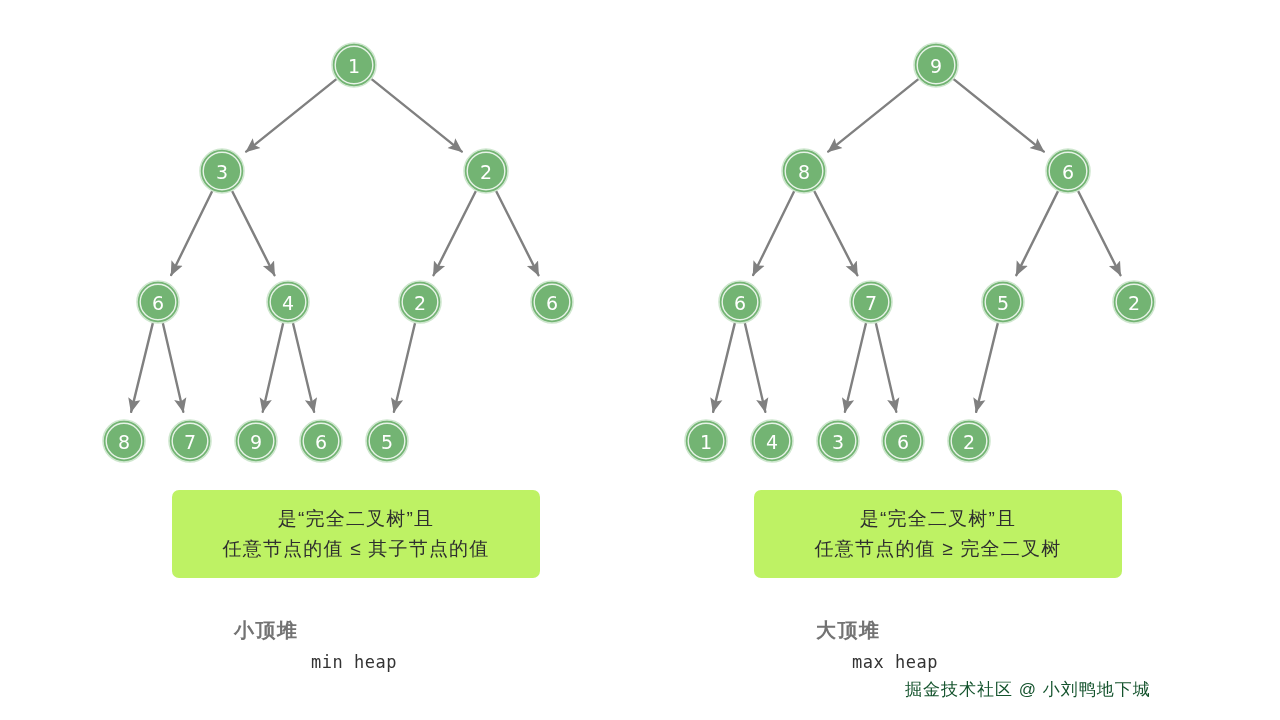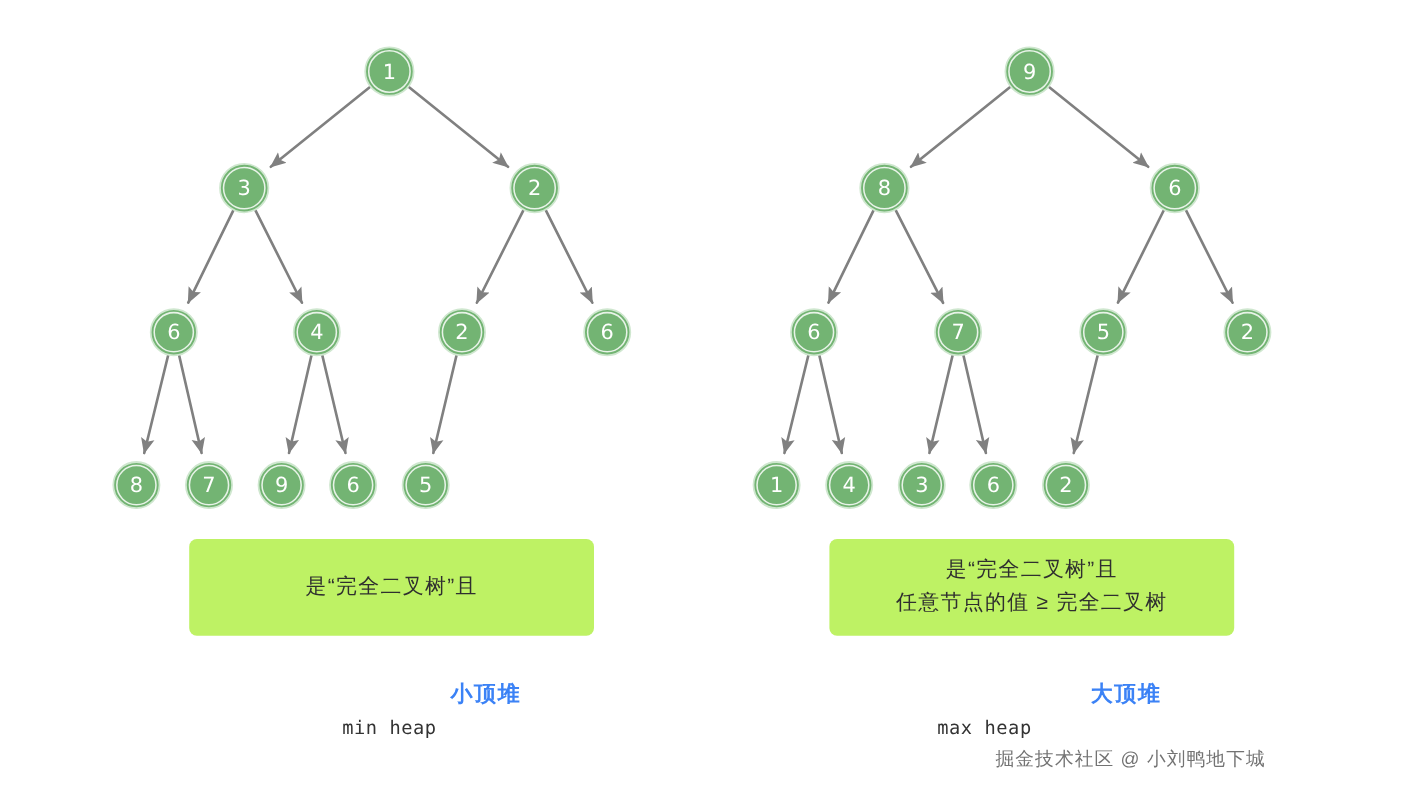--- a/index.html
+++ b/index.html
@@ -65,40 +65,40 @@
   .caption-line {
     color: #2f2f2f;
     font-family: "Liberation Sans", sans-serif;
     font-size: 19px;
     line-height: 30px;
     letter-spacing: 1.2px;
     white-space: nowrap;
   }
   .title-cn {
     position: absolute;
-    text-align: right;
-    color: #3b82f6;
+    text-align: left;
+    color: #737373;
     font-family: "Liberation Sans", sans-serif;
     font-size: 20px;
     font-weight: bold;
     letter-spacing: 1.5px;
   }
   .title-en {
     position: absolute;
     text-align: center;
     color: #333333;
     font-family: "DejaVu Sans Mono", monospace;
     font-size: 17px;
     letter-spacing: 0.5px;
   }
   .watermark {
     position: absolute;
     left: 905px;
     top: 678px;
-    color: #737373;
+    color: #14532d;
     font-family: "Liberation Sans", sans-serif;
     font-size: 17px;
     letter-spacing: 1px;
     white-space: nowrap;
   }
 </style>
 </head>
 <body>
 
 <div id="stage">
@@ -252,20 +252,21 @@
           <circle cx="969" cy="441" r="21" class="node-circle-outer"></circle>
           <circle cx="969" cy="441" r="17.8" class="node-circle-inner"></circle>
           <text x="969" y="441.5" class="node-label">2</text>
         </g>
       </g>
   </svg>
 
   <div id="overlay-layer">
       <div class="caption-box" style="left: 172px; top: 490px; width: 368px; height: 88px;">
         <div class="caption-line">是“完全二叉树”且</div>
+        <div class="caption-line">任意节点的值 ≤ 其子节点的值</div>
       </div>
       <div class="title-cn" style="left: 234px; top: 617px; width: 240px;">小顶堆</div>
       <div class="title-en" style="left: 234px; top: 652px; width: 240px; text-align: center;">min heap</div>
       <div class="caption-box" style="left: 754px; top: 490px; width: 368px; height: 88px;">
         <div class="caption-line">是“完全二叉树”且</div>
         <div class="caption-line">任意节点的值 ≥ 完全二叉树</div>
       </div>
       <div class="title-cn" style="left: 816px; top: 617px; width: 240px;">大顶堆</div>
       <div class="title-en" style="left: 775px; top: 652px; width: 240px;">max heap</div>
     </div>

